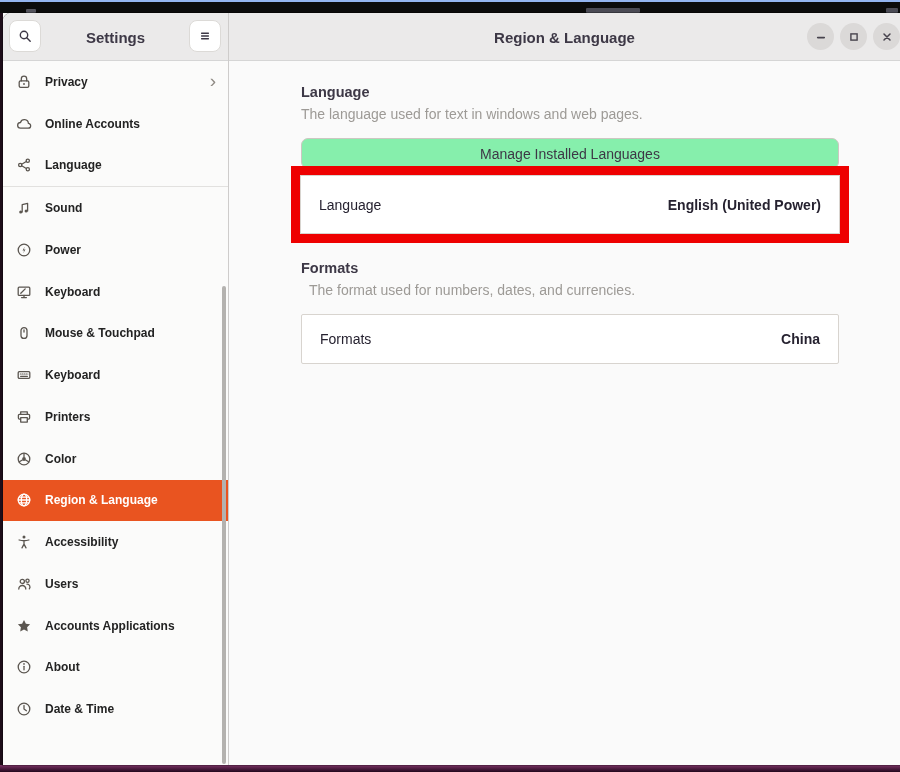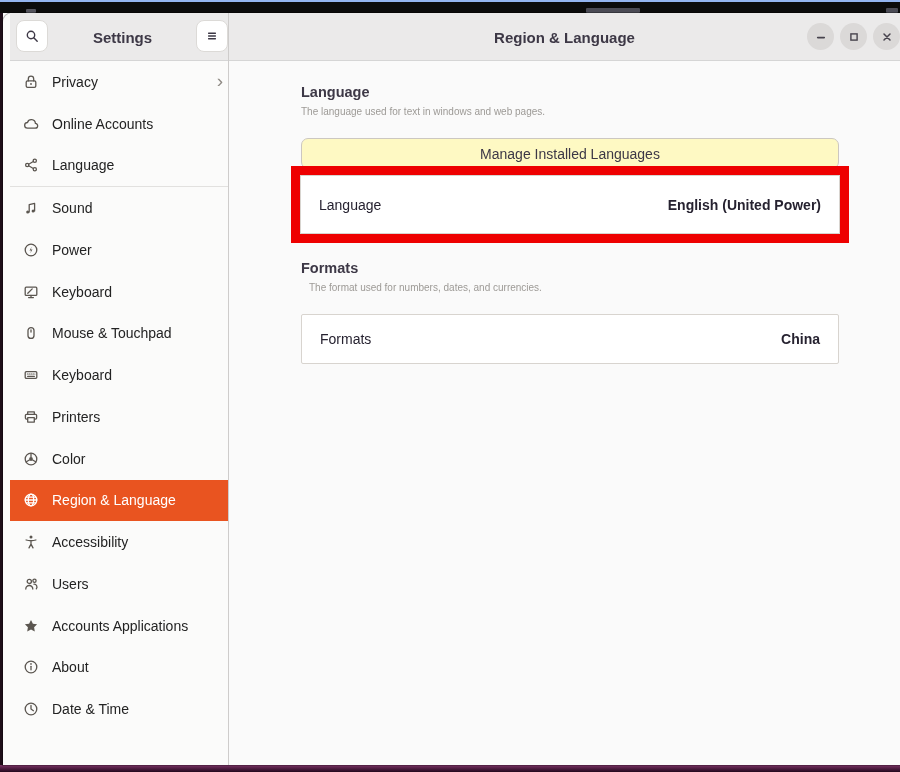--- a/index.html
+++ b/index.html
@@ -13,58 +13,58 @@
   .frag-a{left:586px;top:6px;width:54px;height:5px;background:#4b4b55;}
   .frag-b{left:26px;top:7px;width:10px;height:4px;}
   .frag-c{left:886px;top:6px;width:12px;height:5px;background:#4b4b55;}
   .desktop-left{position:absolute;left:0;top:13px;width:3px;height:752px;background:#1d0d19;}
   .desktop-bottom{position:absolute;left:0;top:765px;width:900px;height:7px;
           background:linear-gradient(180deg,#7a3365 0%,#4a1a3d 55%,#23091d 100%);}
   
   .window{position:absolute;left:3px;top:13px;width:897px;height:752px;background:#fafafa;
           border-radius:9px 0 0 0;overflow:hidden;box-shadow:0 0 0 1px rgba(0,0,0,.28);}
   
-  .sidebar{position:absolute;left:7px;top:0;width:225px;height:100%;background:#fbfbfa;}
+  .sidebar{position:absolute;left:0;top:0;width:225px;height:100%;background:#fbfbfa;}
   .side-header{position:absolute;left:0;top:0;width:100%;height:48px;background:#ebeaea;
           border-bottom:1px solid #d5d5d5;box-sizing:border-box;}
   .icon-btn{position:absolute;top:7px;width:32px;height:32px;border-radius:8px;background:#ffffff;
           border:1px solid #dcdad7;display:flex;align-items:center;justify-content:center;
           color:#3d3846;padding:0;cursor:pointer;}
   .icon-btn.search{left:6px;}
   .icon-btn.menu{left:186px;}
   .side-title{position:absolute;left:0;top:0;width:100%;height:48px;display:flex;align-items:center;
           justify-content:center;font-size:15px;font-weight:700;color:#3d3846;}
   .side-list{position:absolute;left:0;top:48px;width:100%;}
   .side-item{display:flex;align-items:center;height:41.75px;padding:0 12px 0 13px;box-sizing:border-box;
           color:#5b5650;cursor:pointer;}
-  .side-item .side-label{margin-left:13px;font-size:14px;font-weight:400;color:#232323;}
+  .side-item .side-label{margin-left:13px;font-size:12px;font-weight:700;color:#232323;}
   .side-item .side-icon{width:16px;height:16px;display:flex;align-items:center;justify-content:center;flex:none;}
   .side-item .chevron{margin-left:auto;font-size:19px;line-height:1;color:#8f8a84;font-weight:400;
           transform:translateY(-1px);}
   .side-item.selected{background:var(--accent,#e95420);color:#ffffff;}
   .side-item.selected .side-label{color:#ffffff;}
   .side-divider{height:1px;background:#e2e1df;margin:0;}
   .side-scrollbar{position:absolute;left:219px;top:273px;width:4px;height:478px;background:#b4b2af;
           border-radius:2px;cursor:pointer;}
   .vdivider{position:absolute;left:225px;top:0;width:1px;height:100%;background:#cecccb;}
   
   .main{position:absolute;left:226px;top:0;width:671px;height:100%;background:#fafafa;}
   .main-header{position:absolute;left:0;top:0;width:100%;height:48px;background:#ebeaea;
           border-bottom:1px solid #d5d5d5;box-sizing:border-box;}
   .main-title{position:absolute;left:0;top:0;width:100%;height:48px;display:flex;align-items:center;
           justify-content:center;font-size:15px;font-weight:700;color:#3d3846;}
   .win-controls{position:absolute;right:0px;top:10px;display:flex;gap:6px;}
   .wc{width:27px;height:27px;border-radius:50%;background:#dbd9d8;border:none;display:flex;
           align-items:center;justify-content:center;color:#47434d;padding:0;cursor:pointer;}
   .content{position:absolute;left:0;top:48px;right:0;bottom:0;}
   .sec-heading{position:absolute;margin:0;font-size:14.5px;font-weight:700;color:#3d3846;}
-  .sec-desc{position:absolute;margin:0;font-size:10px;color:#9d9a96;}
+  .sec-desc{position:absolute;margin:0;font-size:14px;color:#9d9a96;}
   .lang-h{left:72px;top:23px;}
   .lang-d{left:72px;top:45px;}
-  .manage-btn{position:absolute;left:72px;top:77px;width:538px;height:31px;background:#fef9c3;
+  .manage-btn{position:absolute;left:72px;top:77px;width:538px;height:31px;background:#86efac;
           border:1px solid #ccc7c1;border-radius:7px;font-family:inherit;font-size:14px;
           color:#3d3846;cursor:pointer;}
   .annot{position:absolute;left:62px;top:105px;width:540px;height:59px;
           border:9px solid var(--annot,#ee0000);}
   .row{background:#ffffff;display:flex;align-items:center;justify-content:space-between;
           padding:0 18px;box-sizing:border-box;font-size:14px;color:#262230;cursor:pointer;}
   .annot .row{width:100%;height:100%;border:1px solid #d8d4cf;}
   .row span{font-weight:500;}
   .row .row-value{font-weight:600;}
   .fmt-h{left:72px;top:199px;}

